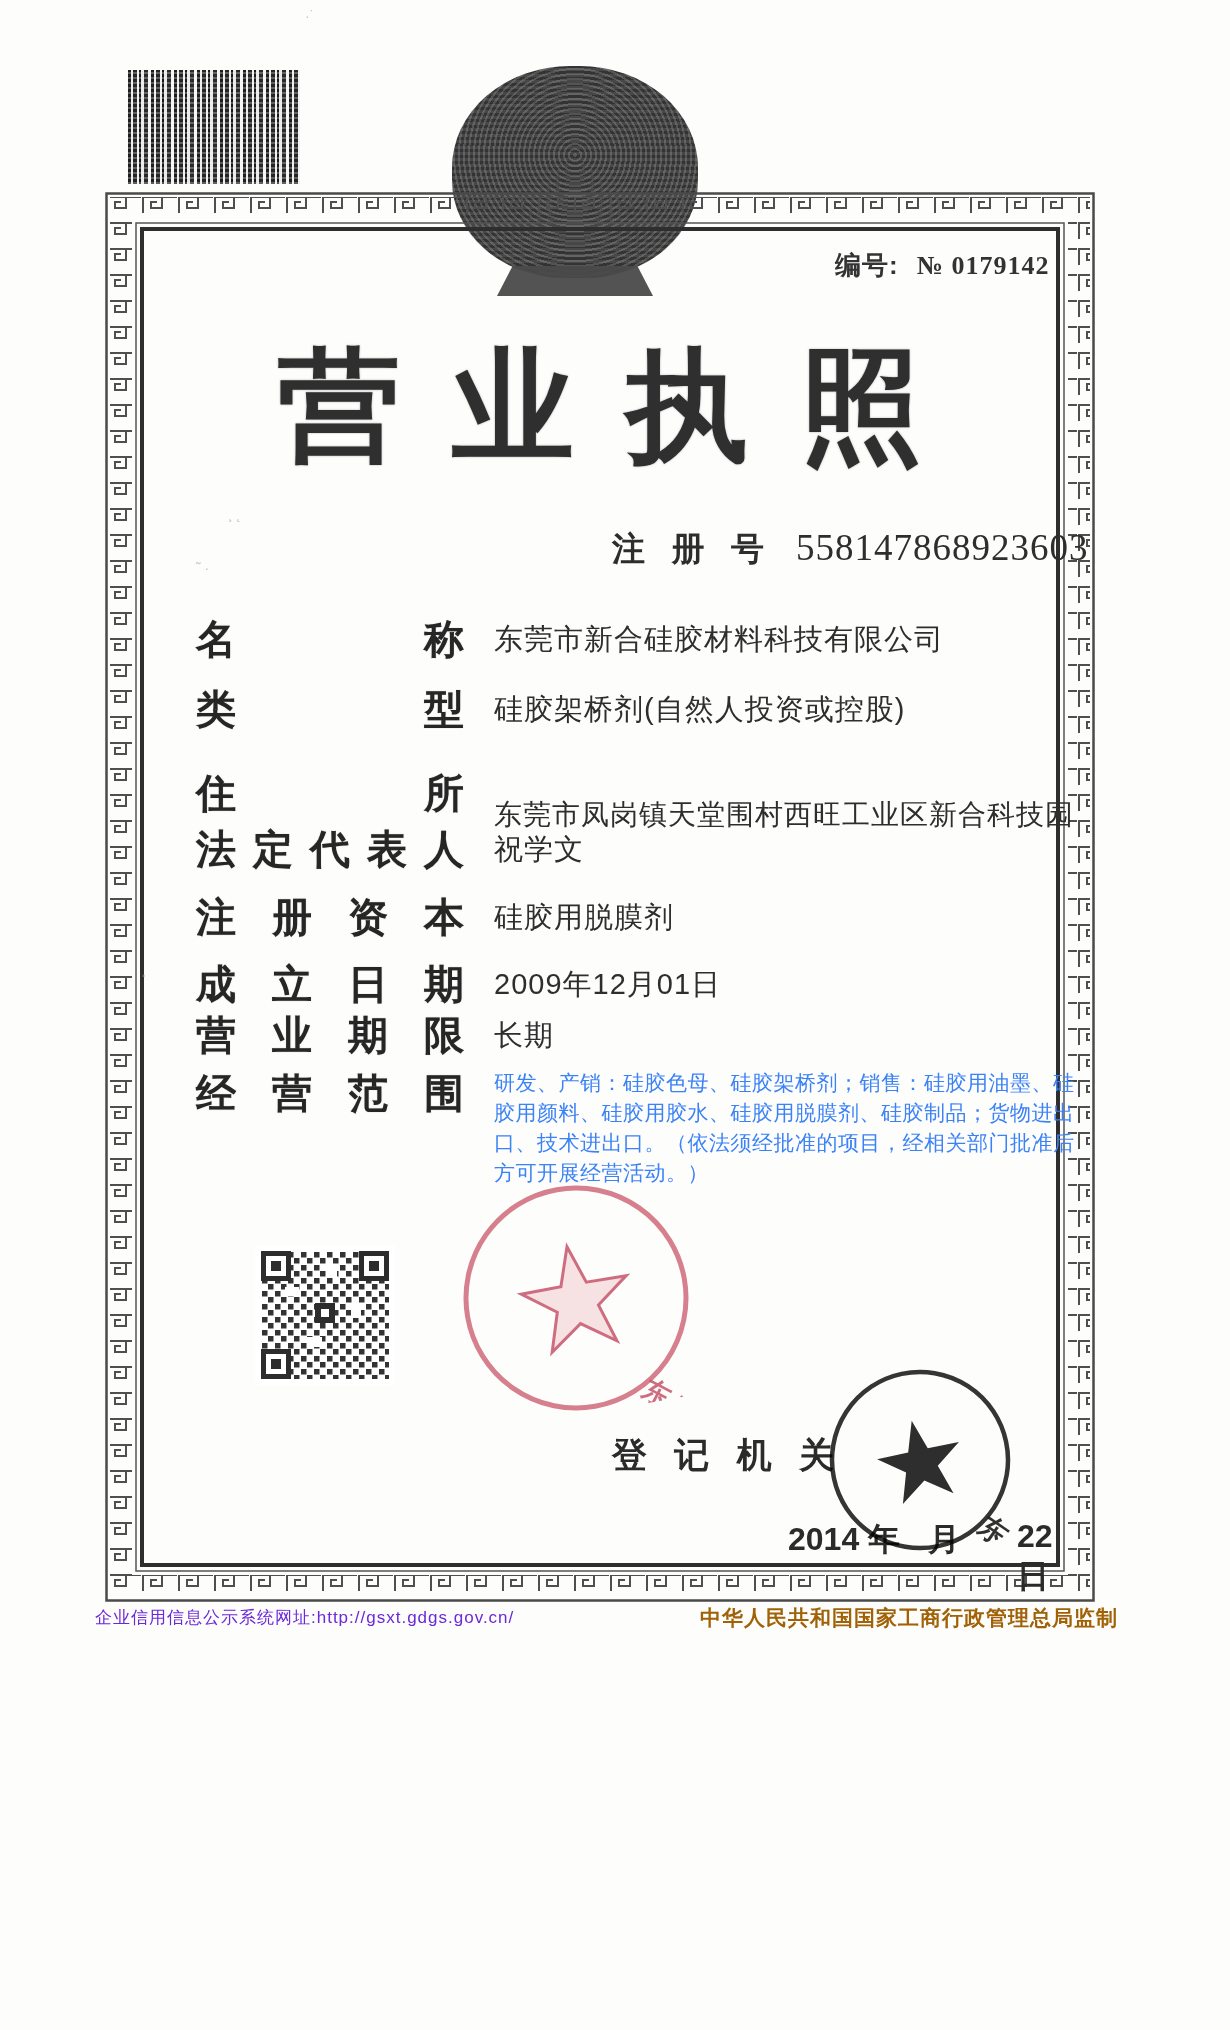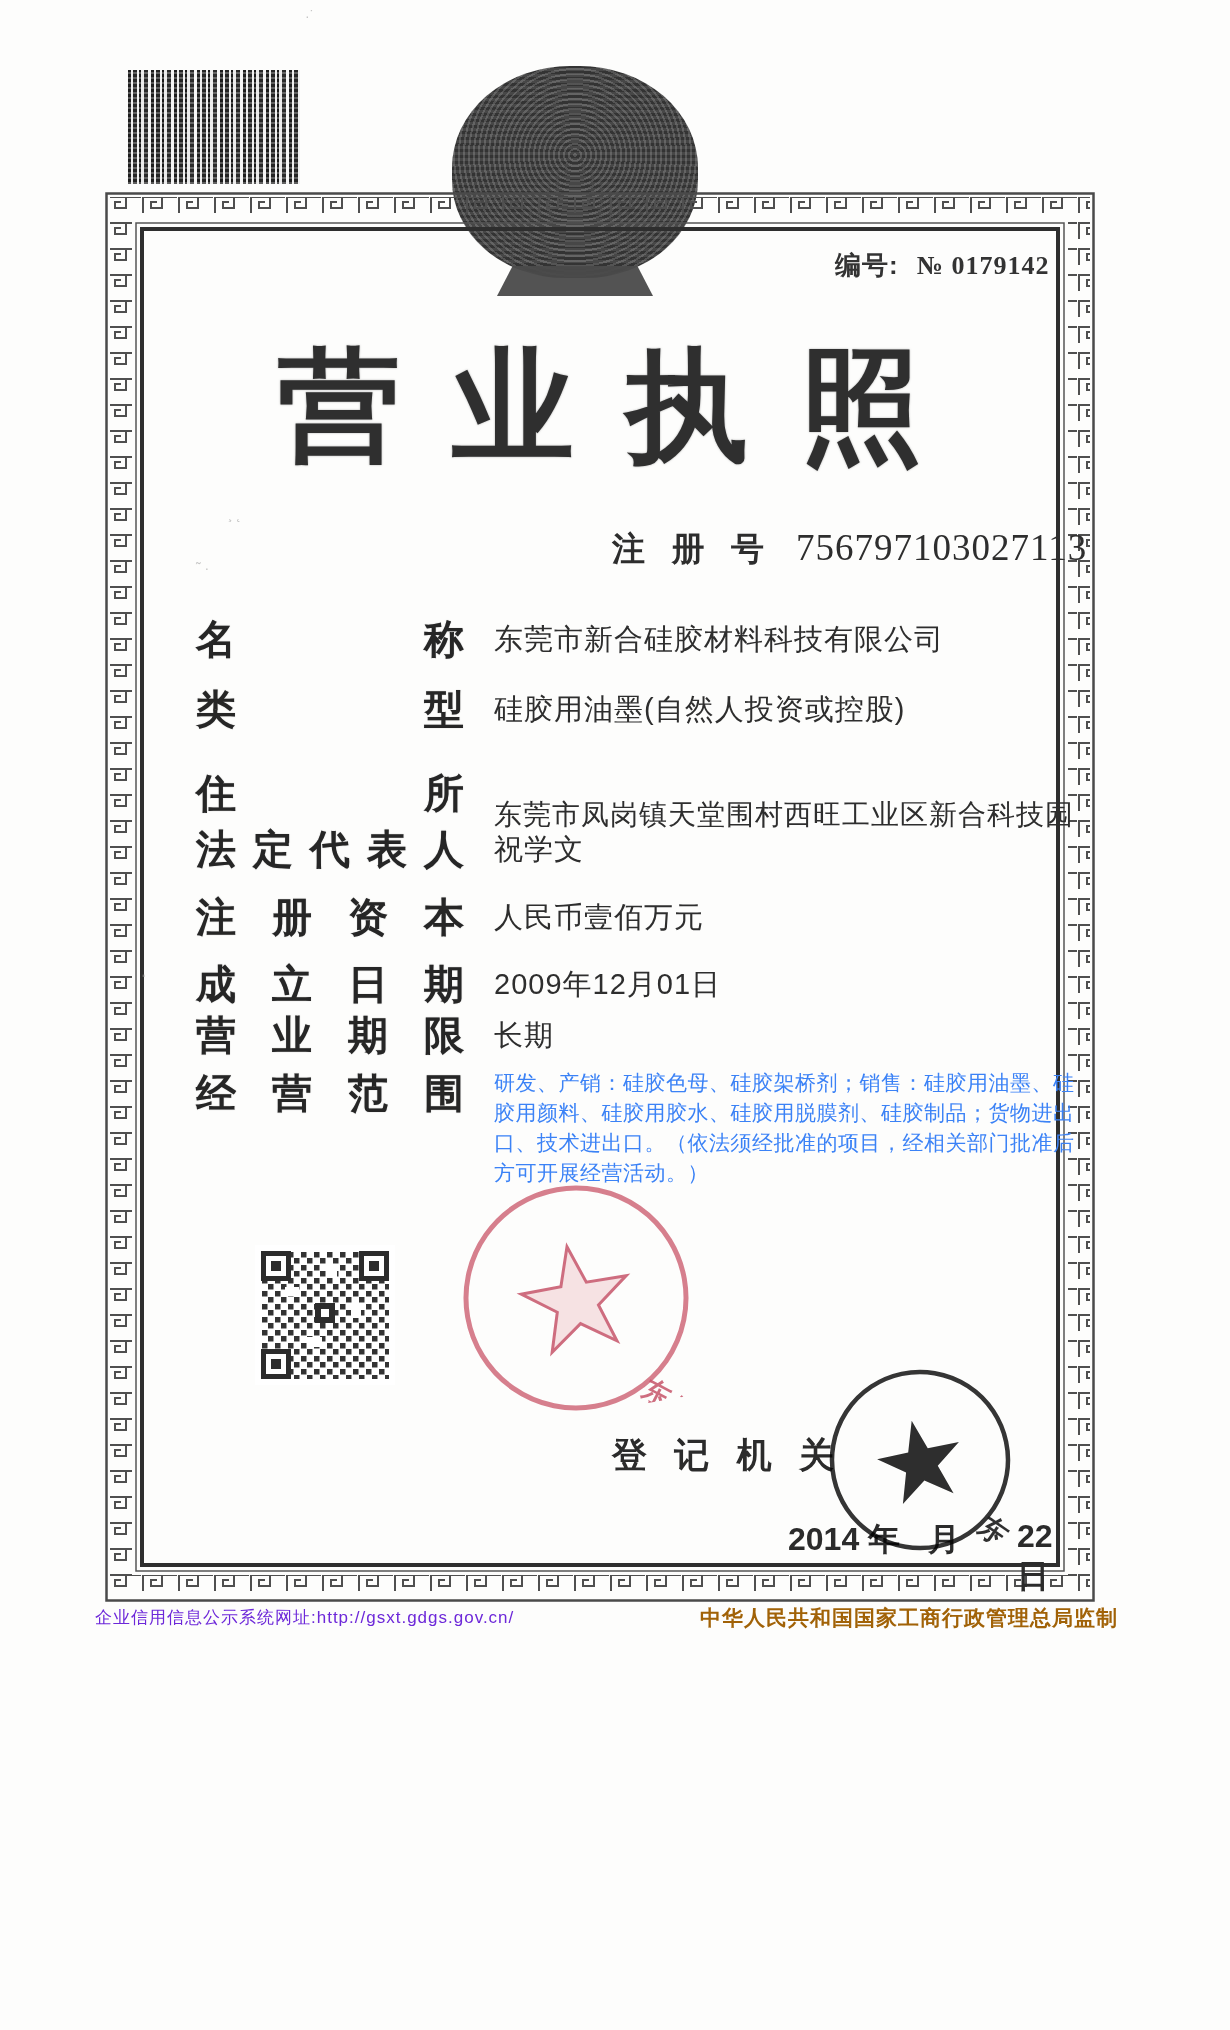--- a/index.html
+++ b/index.html
@@ -100,36 +100,36 @@
   </div>
 
   <div class="title">营业执照</div>
 
   <div class="regline">
     <span class="reglabel">
         <span>注</span>
         <span>册</span>
         <span>号</span>
       </span>
-    <span class="regno">756797103027113</span>
+    <span class="regno">558147868923603</span>
   </div>
 
   <div class="row" style="top:612px">
     <span class="flabel">
         <span>名</span>
         <span>称</span>
       </span>
     <span class="fvalue">东莞市新合硅胶材料科技有限公司</span>
   </div>
   <div class="row" style="top:682px">
     <span class="flabel">
         <span>类</span>
         <span>型</span>
       </span>
-    <span class="fvalue">硅胶用油墨(自然人投资或控股)</span>
+    <span class="fvalue">硅胶架桥剂(自然人投资或控股)</span>
   </div>
   <div class="row" style="top:752px">
     <span class="flabel">
         <span>住</span>
         <span>所</span>
       </span>
     <span class="fvalue small">东莞市凤岗镇天堂围村西旺工业区新合科技园</span>
   </div>
   <div class="row" style="top:822px">
     <span class="flabel">
@@ -141,21 +141,21 @@
       </span>
     <span class="fvalue">祝学文</span>
   </div>
   <div class="row" style="top:890px">
     <span class="flabel">
         <span>注</span>
         <span>册</span>
         <span>资</span>
         <span>本</span>
       </span>
-    <span class="fvalue">人民币壹佰万元</span>
+    <span class="fvalue">硅胶用脱膜剂</span>
   </div>
   <div class="row" style="top:957px">
     <span class="flabel">
         <span>成</span>
         <span>立</span>
         <span>日</span>
         <span>期</span>
       </span>
     <span class="fvalue">2009年12月01日</span>
   </div>

